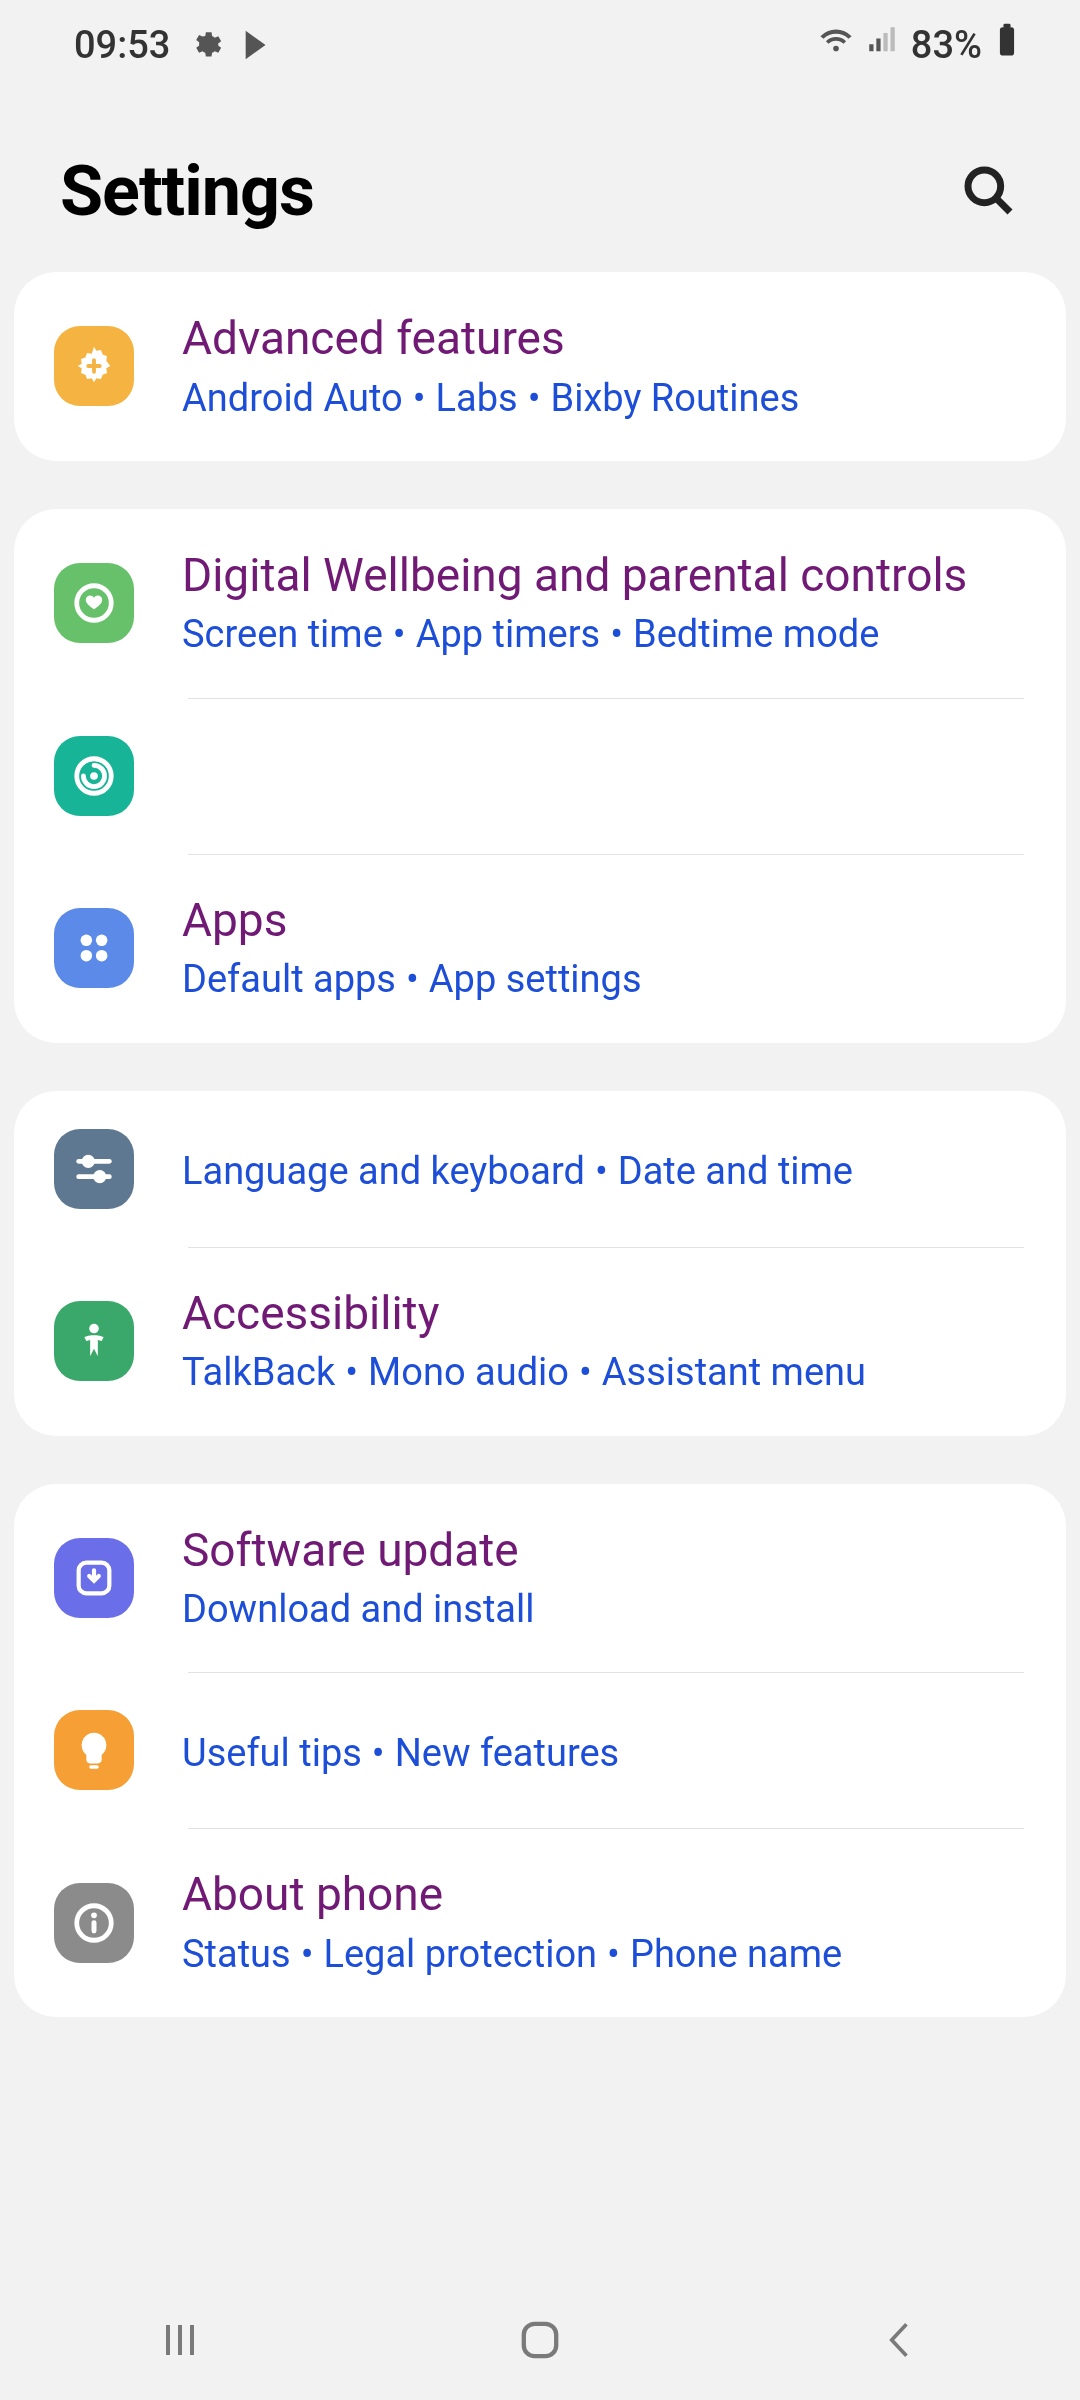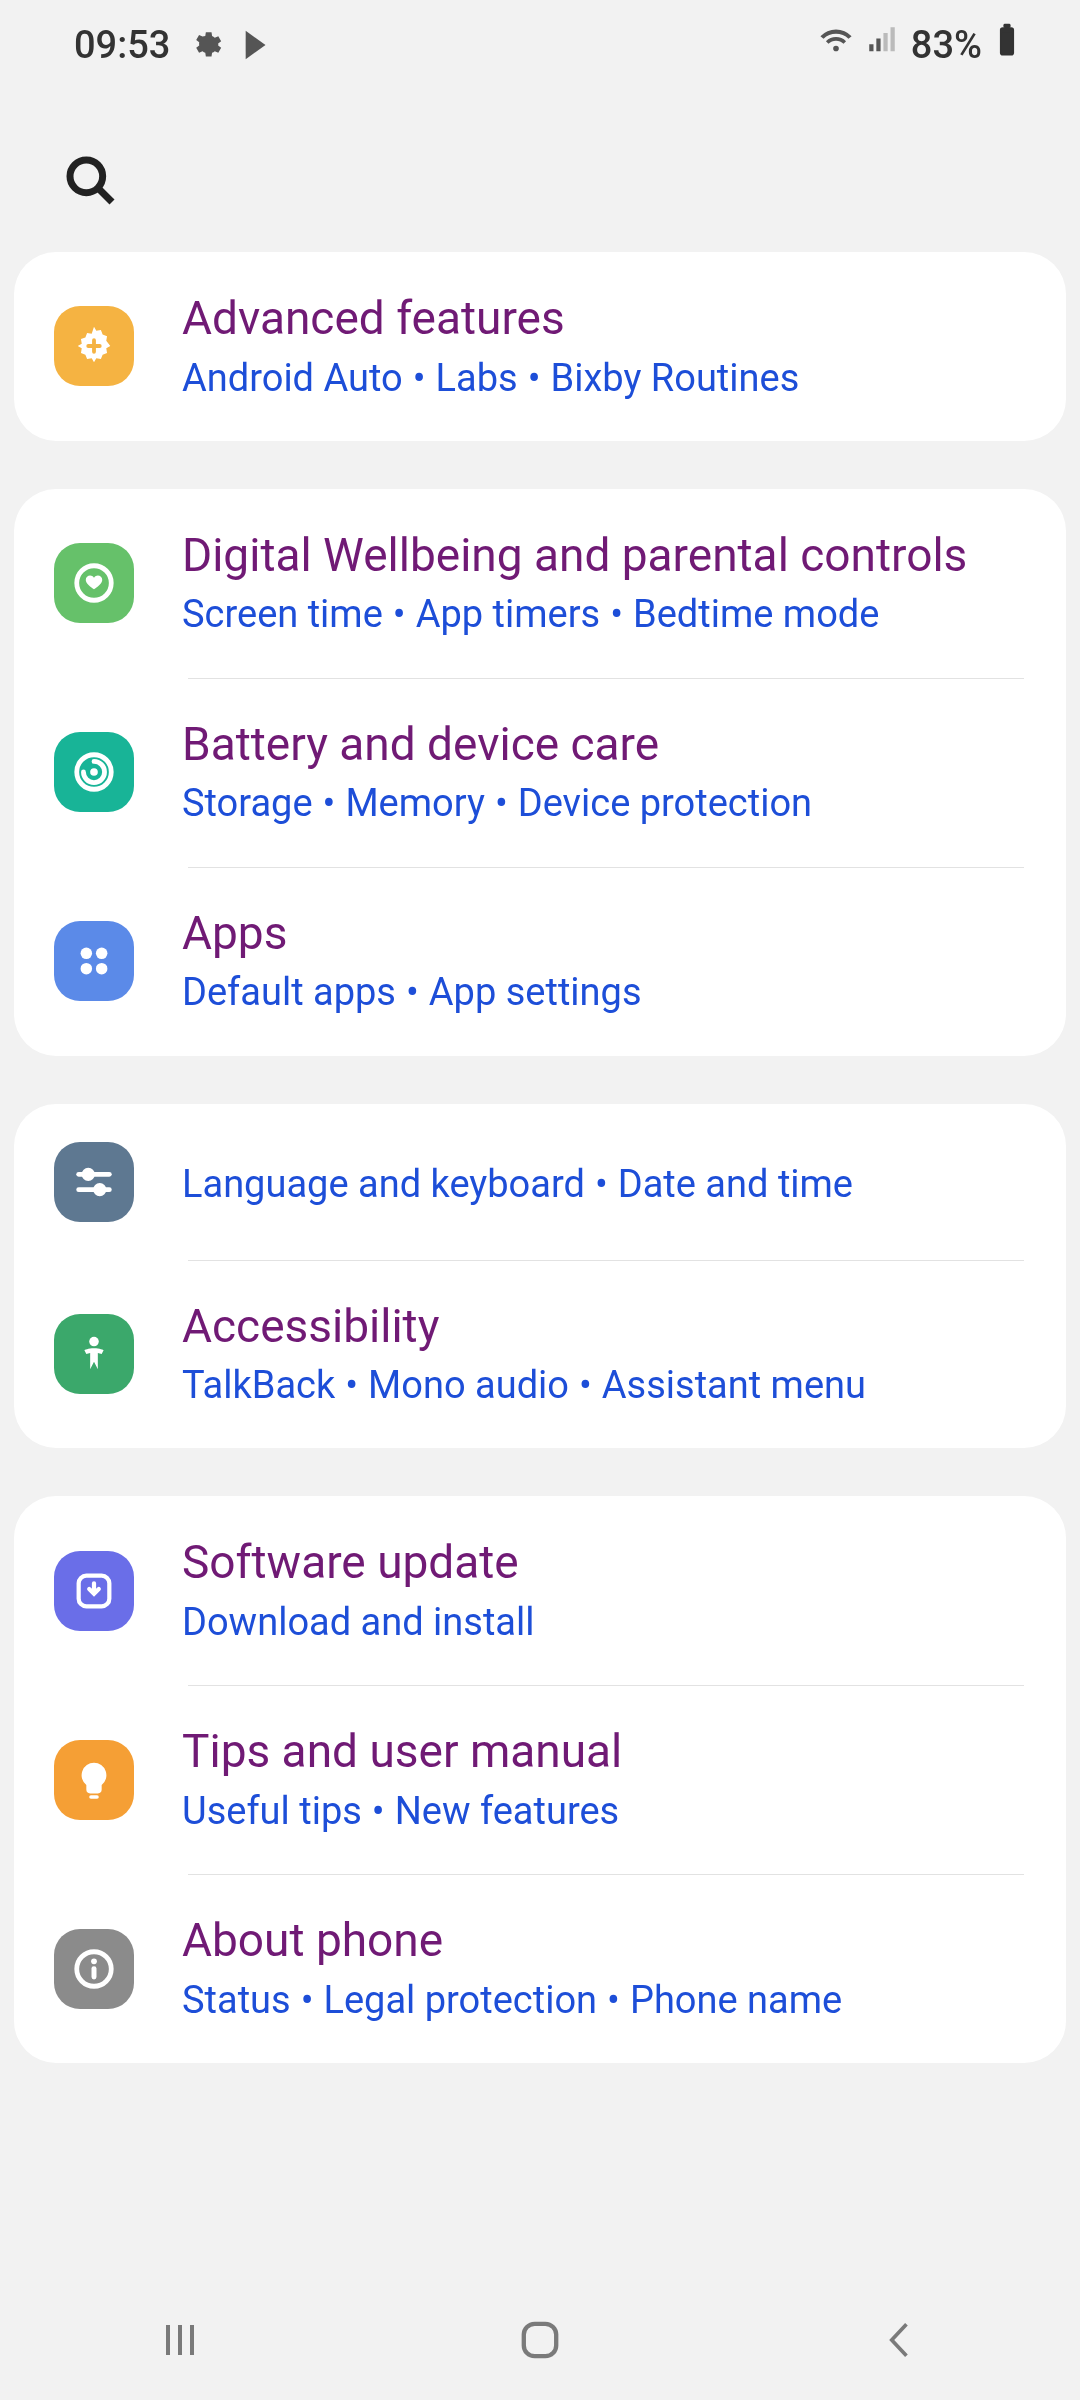--- a/index.html
+++ b/index.html
@@ -83,20 +83,21 @@
         <svg viewBox="0 0 12 24">
             <rect x="1" y="3" width="10" height="20" rx="2" fill="#333"></rect>
             <rect x="3.5" y="0.5" width="5" height="3" rx="1" fill="#333"></rect>
             <rect x="2" y="6.5" width="8" height="15.5" fill="#333"></rect>
           </svg>
       </span>
     </div>
   </div>
 
   <div class="header">
+    <h1>Settings</h1>
     <button class="search-btn">
       <svg viewBox="0 0 24 24">
           <circle cx="10" cy="10" r="7"></circle>
           <line x1="21" y1="21" x2="15.2" y2="15.2"></line>
         </svg>
     </button>
   </div>
 
   <div class="content" id="content">
       <div class="group">
@@ -126,24 +127,20 @@
             <div class="row-sub"><span>Screen time</span><span class="dot">•</span><span>App timers</span><span class="dot">•</span><span>Bedtime mode</span></div>
           </div>
         </div>
         <div class="row">
           <div class="icon-wrap c-teal">
             <svg viewBox="0 0 24 24">
               <circle cx="12" cy="12" r="9" fill="none" stroke="#fff" stroke-width="2.5"></circle>
               <path fill="none" stroke="#fff" stroke-width="2.5" stroke-linecap="round" d="M12 6.5A5.5 5.5 0 1 1 6.5 12"></path>
               <circle cx="12" cy="12" r="2" fill="#fff"></circle>
             </svg>
-          </div>
-          <div class="row-text">
-            <div class="row-title">Battery and device care</div>
-            <div class="row-sub"><span>Storage</span><span class="dot">•</span><span>Memory</span><span class="dot">•</span><span>Device protection</span></div>
           </div>
         </div>
         <div class="row">
           <div class="icon-wrap c-blue1">
             <svg viewBox="0 0 24 24">
               <circle cx="8" cy="8" r="3" fill="#fff"></circle>
               <circle cx="16" cy="8" r="3" fill="#fff"></circle>
               <circle cx="8" cy="16" r="3" fill="#fff"></circle>
               <circle cx="16" cy="16" r="3" fill="#fff"></circle>
             </svg>
@@ -195,21 +192,20 @@
           </div>
         </div>
         <div class="row">
           <div class="icon-wrap c-orange">
             <svg viewBox="0 0 24 24" fill="#fff">
               <path d="M12 3a6.5 6.5 0 0 0-4 11.6V17a2 2 0 0 0 2 2h4a2 2 0 0 0 2-2v-2.4A6.5 6.5 0 0 0 12 3Z"></path>
               <rect x="9.5" y="20" width="5" height="1.8" rx=".9"></rect>
             </svg>
           </div>
           <div class="row-text">
-            <div class="row-title">Tips and user manual</div>
             <div class="row-sub"><span>Useful tips</span><span class="dot">•</span><span>New features</span></div>
           </div>
         </div>
         <div class="row">
           <div class="icon-wrap c-grey">
             <svg viewBox="0 0 24 24">
               <circle cx="12" cy="12" r="9" fill="none" stroke="#fff" stroke-width="2.5"></circle>
               <circle cx="12" cy="8" r="1.5" fill="#fff"></circle>
               <rect x="10.7" y="10.5" width="2.6" height="7" rx="1.3" fill="#fff"></rect>
             </svg>

